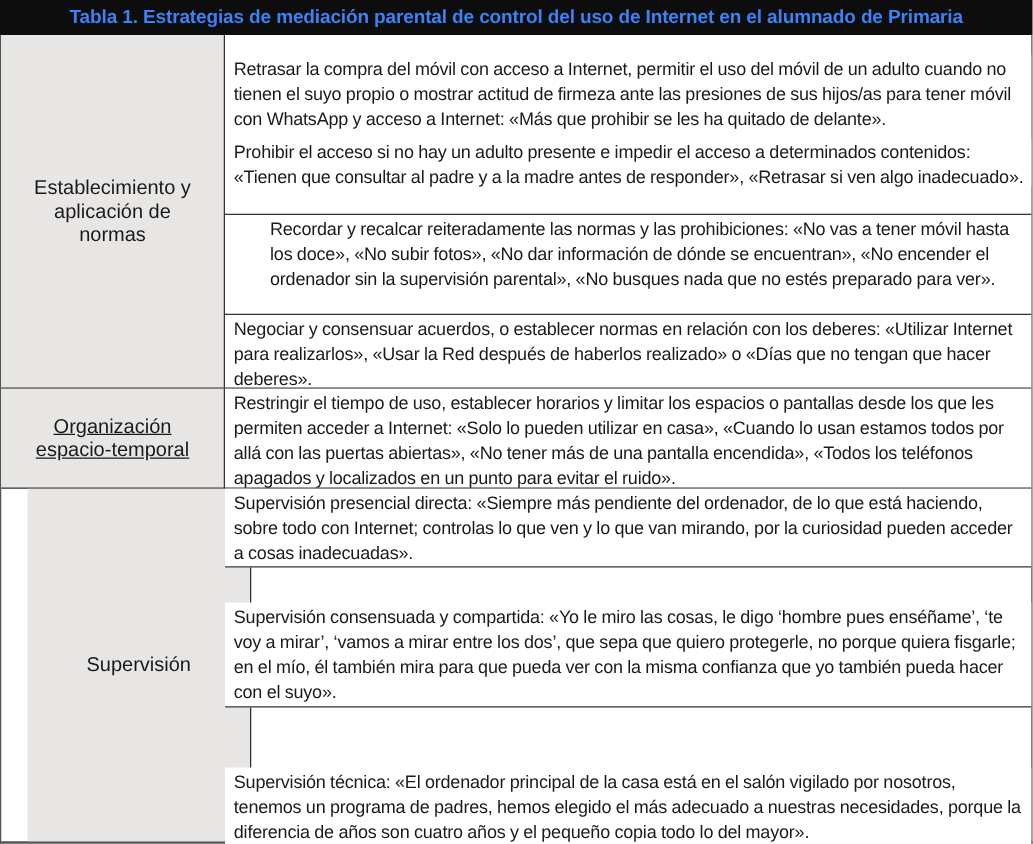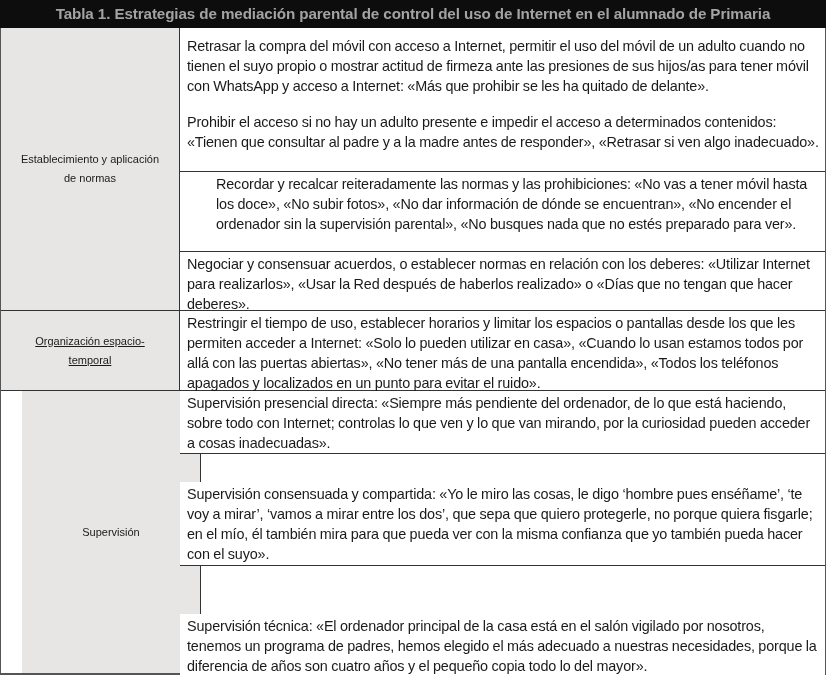--- a/index.html
+++ b/index.html
@@ -4,54 +4,54 @@
 <style>
   html, body { margin: 0; padding: 0; background: #ffffff; }
   body { width: 826px; height: 675px; overflow: hidden; }
   .tbl {
     position: absolute; left: 0; top: 0; width: 826px; height: 675px;
     font-family: "Liberation Sans", sans-serif; color: #1a1a1a;
     box-sizing: border-box;
   }
   .title {
     position: absolute; left: 0; top: 0; width: 826px; height: 28px;
-    background: #0d0d0d; color: #a3a3a3; font-weight: bold;
+    background: #0d0d0d; color: #3b82f6; font-weight: bold;
     font-size: 15.2px; line-height: 28px; text-align: center;
     font-family: "Liberation Sans", sans-serif; letter-spacing: -0.1px;
   }
   .body {
     position: absolute; left: 0; top: 28px; width: 826px; height: 647px;
     border-left: 1.5px solid #555; border-right: 1.5px solid #555; border-bottom: 2px solid #555;
     box-sizing: border-box;
   }
   .cat {
     position: absolute; left: 0; width: 179px; background: #e8e6e4;
     border-right: 1.5px solid #333; border-bottom: 1.5px solid #333;
     box-sizing: border-box; display: flex; align-items: center; justify-content: center;
-    text-align: center; font-size: 11px; line-height: 19px;
+    text-align: center; font-size: 16px; line-height: 19px;
   }
   .cell {
     position: absolute; left: 179px; right: 0; background: #ffffff;
     border-bottom: 1.5px solid #333; box-sizing: border-box;
     padding: 2px 6px 0 7px; font-size: 14.4px; line-height: 20px;
     letter-spacing: -0.15px; word-spacing: -0.3px;
   }
   .last { border-bottom: none; }
 </style>
 </head>
 <body>
 
 <div class="tbl">
   <div class="title">Tabla 1. Estrategias de mediación parental de control del uso de Internet en el alumnado de Primaria</div>
   <div class="body">
 
     <div class="cat" style="top:0; height:283px;">
       <span style="display:block; width:150px;">Establecimiento y aplicación de normas</span>
     </div>
-    <div class="cell" style="top:6px; height:106px;">Retrasar la compra del móvil con acceso a Internet, permitir el uso del móvil de un adulto cuando no tienen el suyo propio o mostrar actitud de firmeza ante las presiones de sus hijos/as para tener móvil con WhatsApp y acceso a Internet: «Más que prohibir se les ha quitado de delante».</div>
+    <div class="cell" style="top:16px; height:106px;">Retrasar la compra del móvil con acceso a Internet, permitir el uso del móvil de un adulto cuando no tienen el suyo propio o mostrar actitud de firmeza ante las presiones de sus hijos/as para tener móvil con WhatsApp y acceso a Internet: «Más que prohibir se les ha quitado de delante».</div>
     <div class="cell" style="top:82px; height:62px;">Prohibir el acceso si no hay un adulto presente e impedir el acceso a determinados contenidos: «Tienen que consultar al padre y a la madre antes de responder», «Retrasar si ven algo inadecuado».</div>
     <div class="cell" style="top:144px; height:80px;padding-left:36px;">Recordar y recalcar reiteradamente las normas y las prohibiciones: «No vas a tener móvil hasta los doce», «No subir fotos», «No dar información de dónde se encuentran», «No encender el ordenador sin la supervisión parental», «No busques nada que no estés preparado para ver».</div>
     <div class="cell" style="top:224px; height:59px;">Negociar y consensuar acuerdos, o establecer normas en relación con los deberes: «Utilizar Internet para realizarlos», «Usar la Red después de haberlos realizado» o «Días que no tengan que hacer deberes».</div>
 
     <div class="cat" style="top:283px; height:80px;">
       <span style="display:block; width:130px;text-decoration:underline;">Organización espacio-temporal</span>
     </div>
     <div class="cell" style="top:283px; height:80px;">Restringir el tiempo de uso, establecer horarios y limitar los espacios o pantallas desde los que les permiten acceder a Internet: «Solo lo pueden utilizar en casa», «Cuando lo usan estamos todos por allá con las puertas abiertas», «No tener más de una pantalla encendida», «Todos los teléfonos apagados y localizados en un punto para evitar el ruido».</div>
 
     <div class="cat last" style="top:363px; height:282px;margin-left:21px;">

